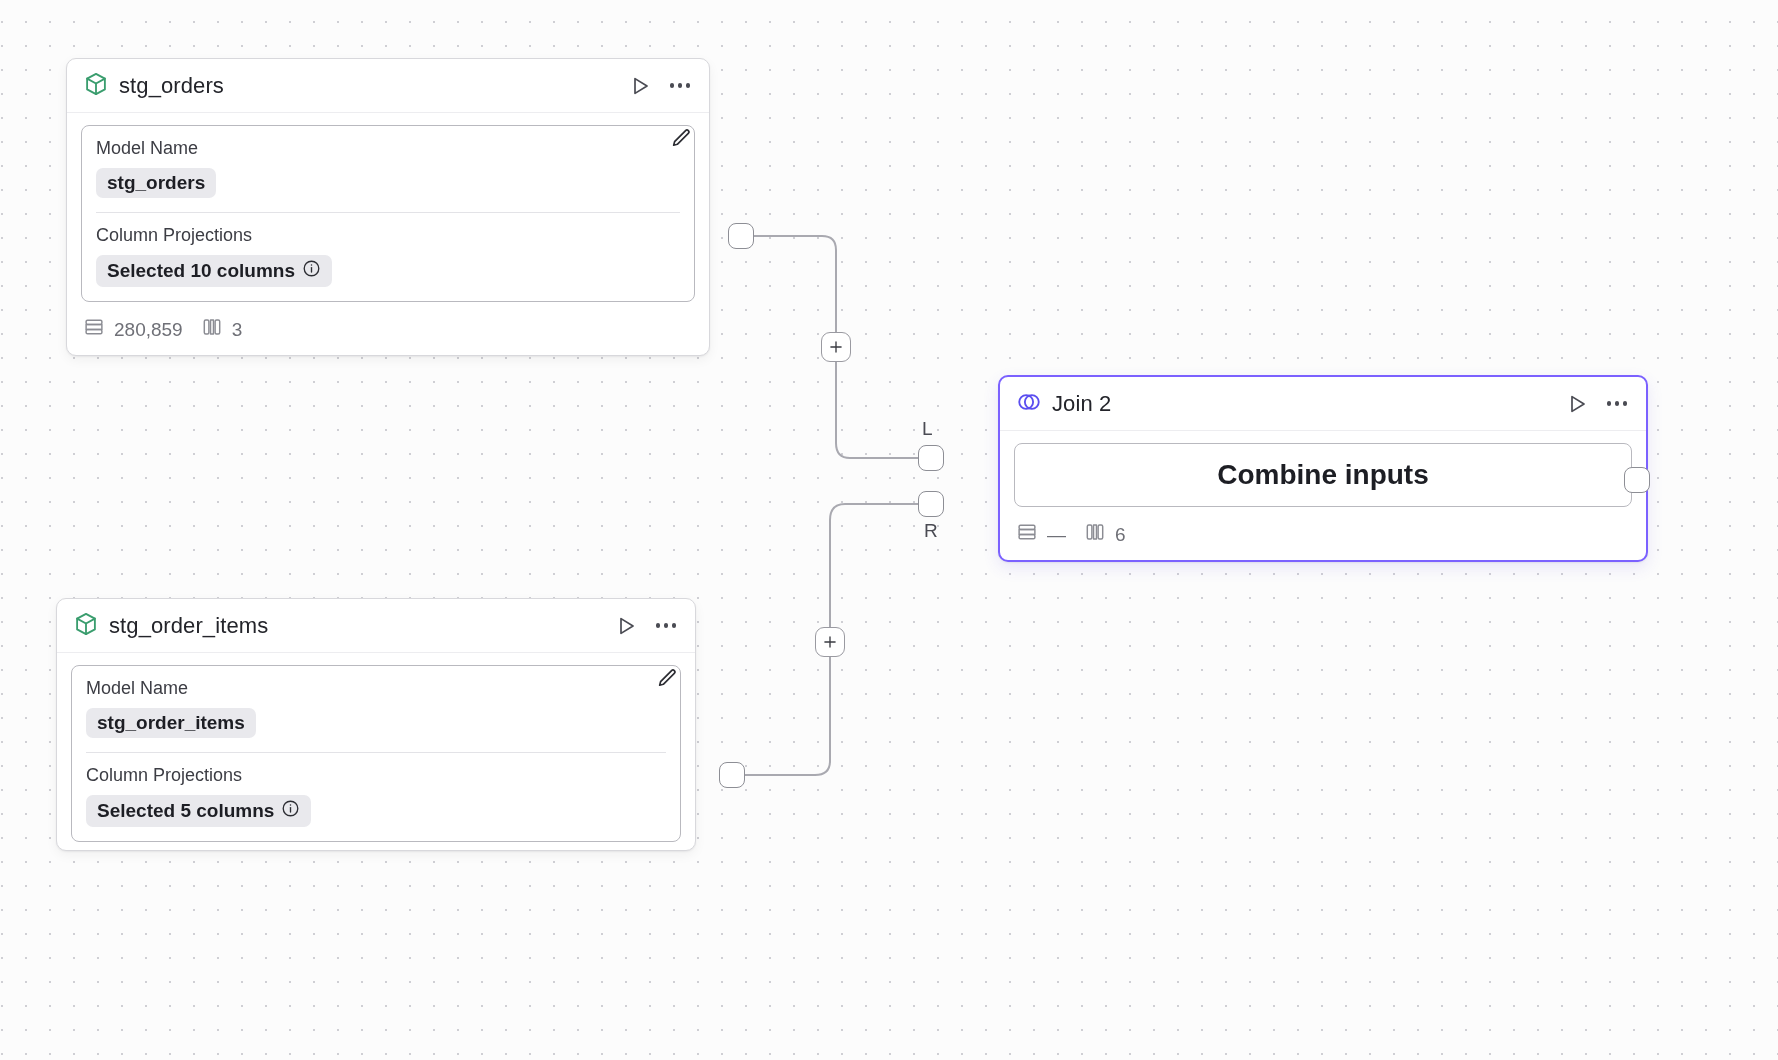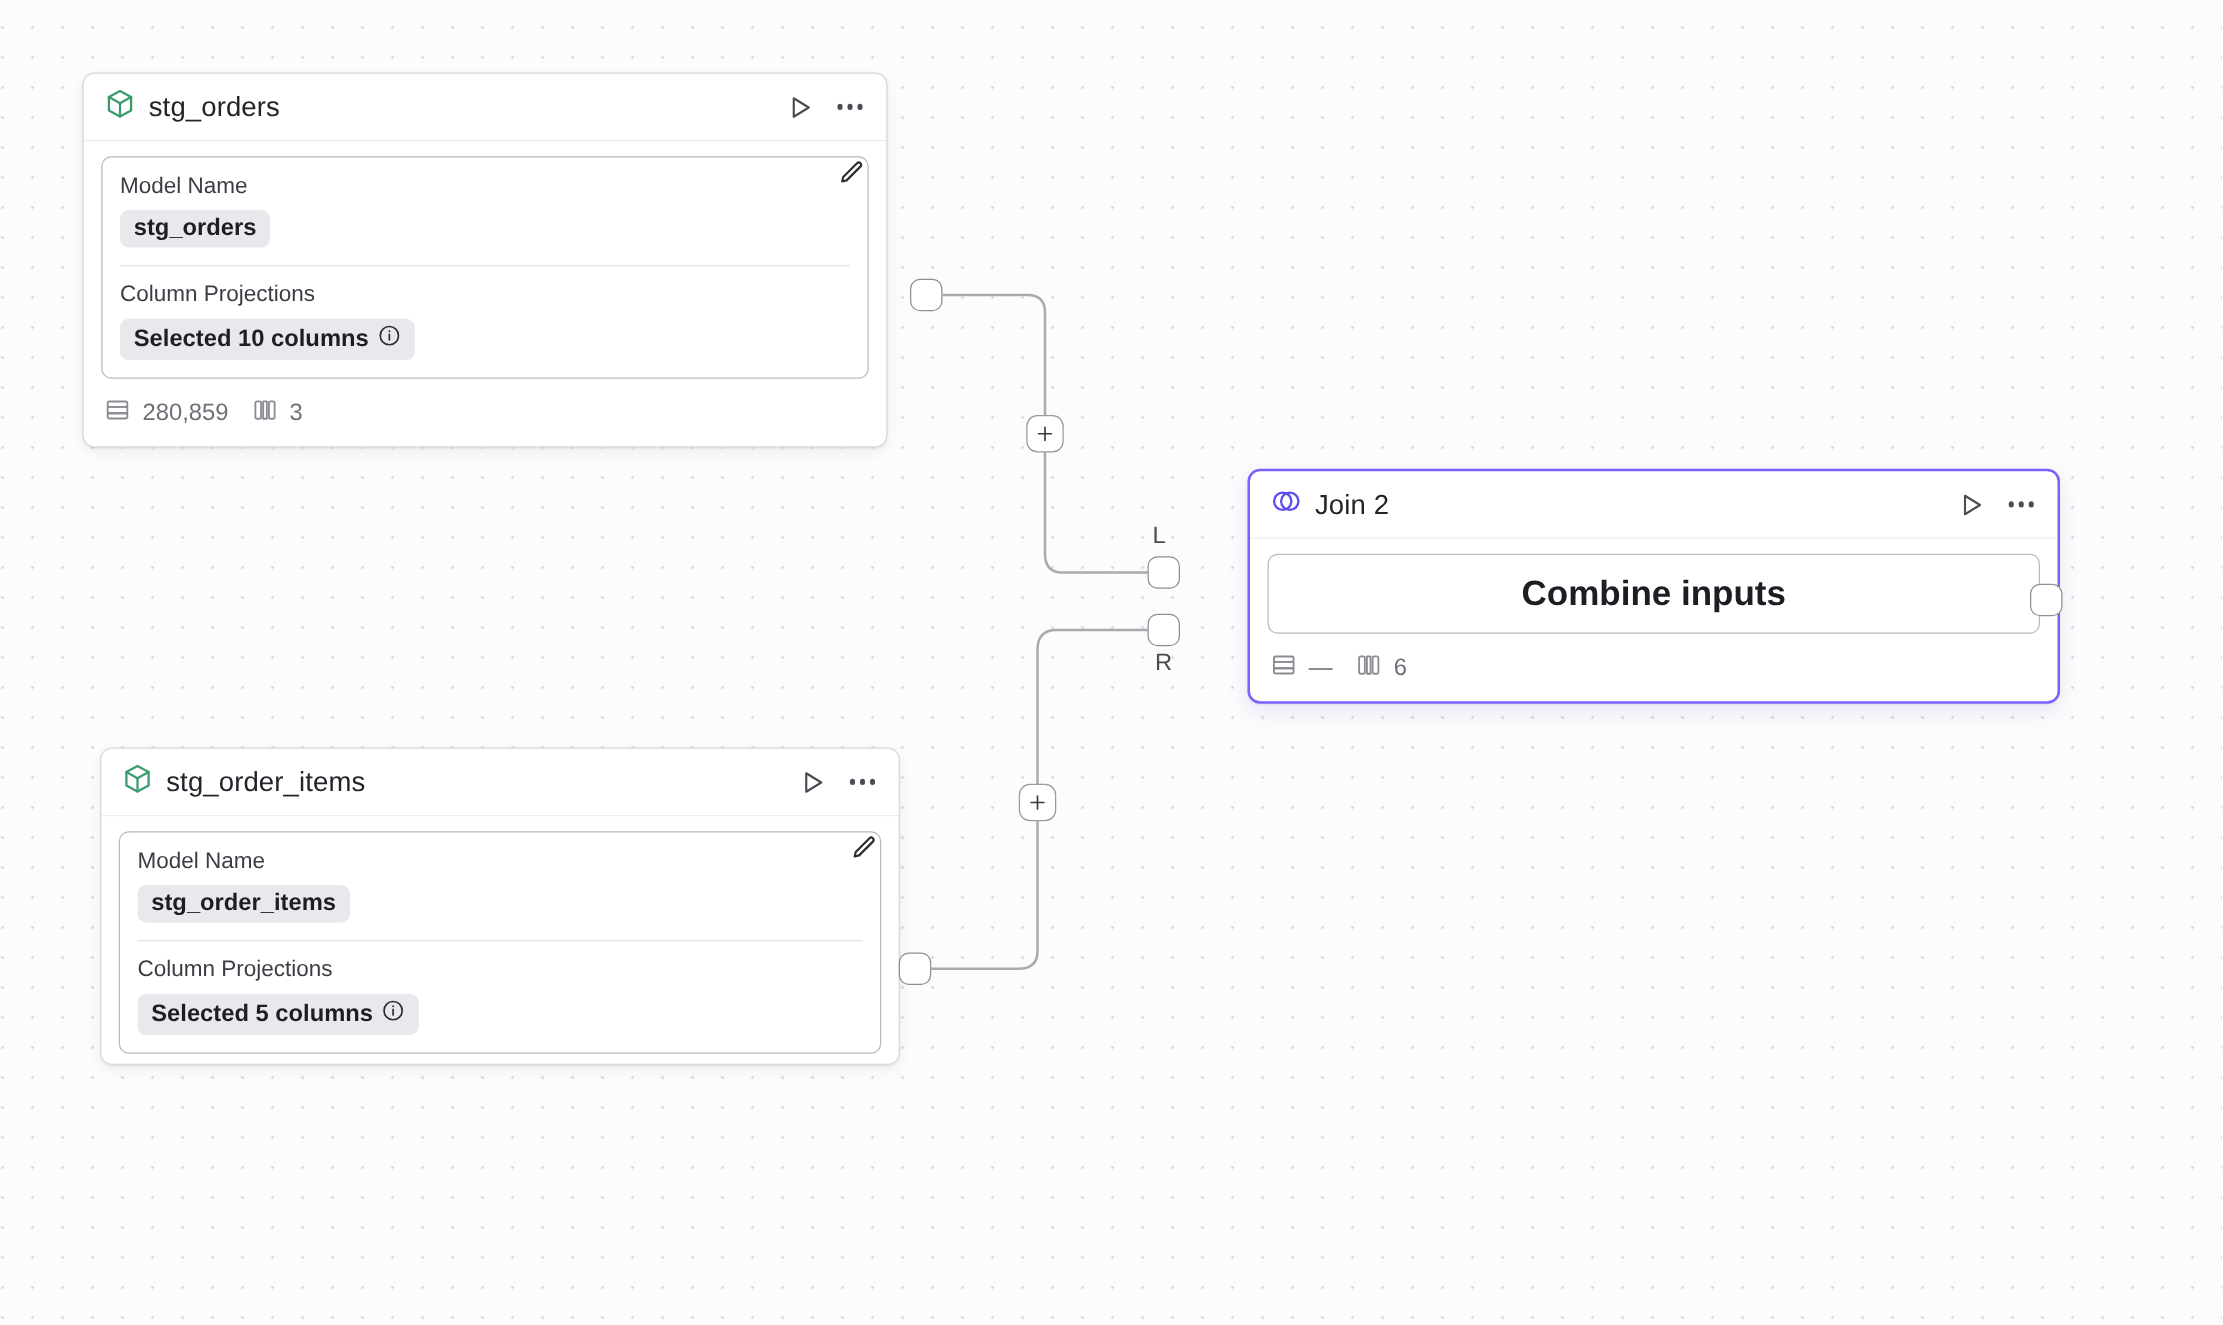--- a/index.html
+++ b/index.html
@@ -282,21 +282,21 @@
             <rect x="15.4" y="4.4" width="5" height="15.2" rx="1.6"></rect>
           </svg>
         </span>
         <span class="val">3</span>
       </span>
     </div>
   </div>
 
   <div class="port" style="left:728px; top:223px;"></div>
 
-  <div class="node" style="left:56px; top:598px; width:640px;margin-left:24px;">
+  <div class="node" style="left:56px; top:598px; width:640px;">
     <div class="node-header">
       <span class="icon">
         <svg width="26" height="26" viewBox="0 0 24 24" fill="none" stroke="#3a9d6e" stroke-width="1.7" stroke-linejoin="round" stroke-linecap="round">
           <path d="M12 2.6 20.2 7v10L12 21.4 3.8 17V7z"></path>
           <path d="M3.8 7 12 11.6 20.2 7"></path>
           <path d="M12 11.6V21.4"></path>
         </svg>
       </span>
       <span class="node-title">stg_order_items</span>
       <span class="hdr-actions">

